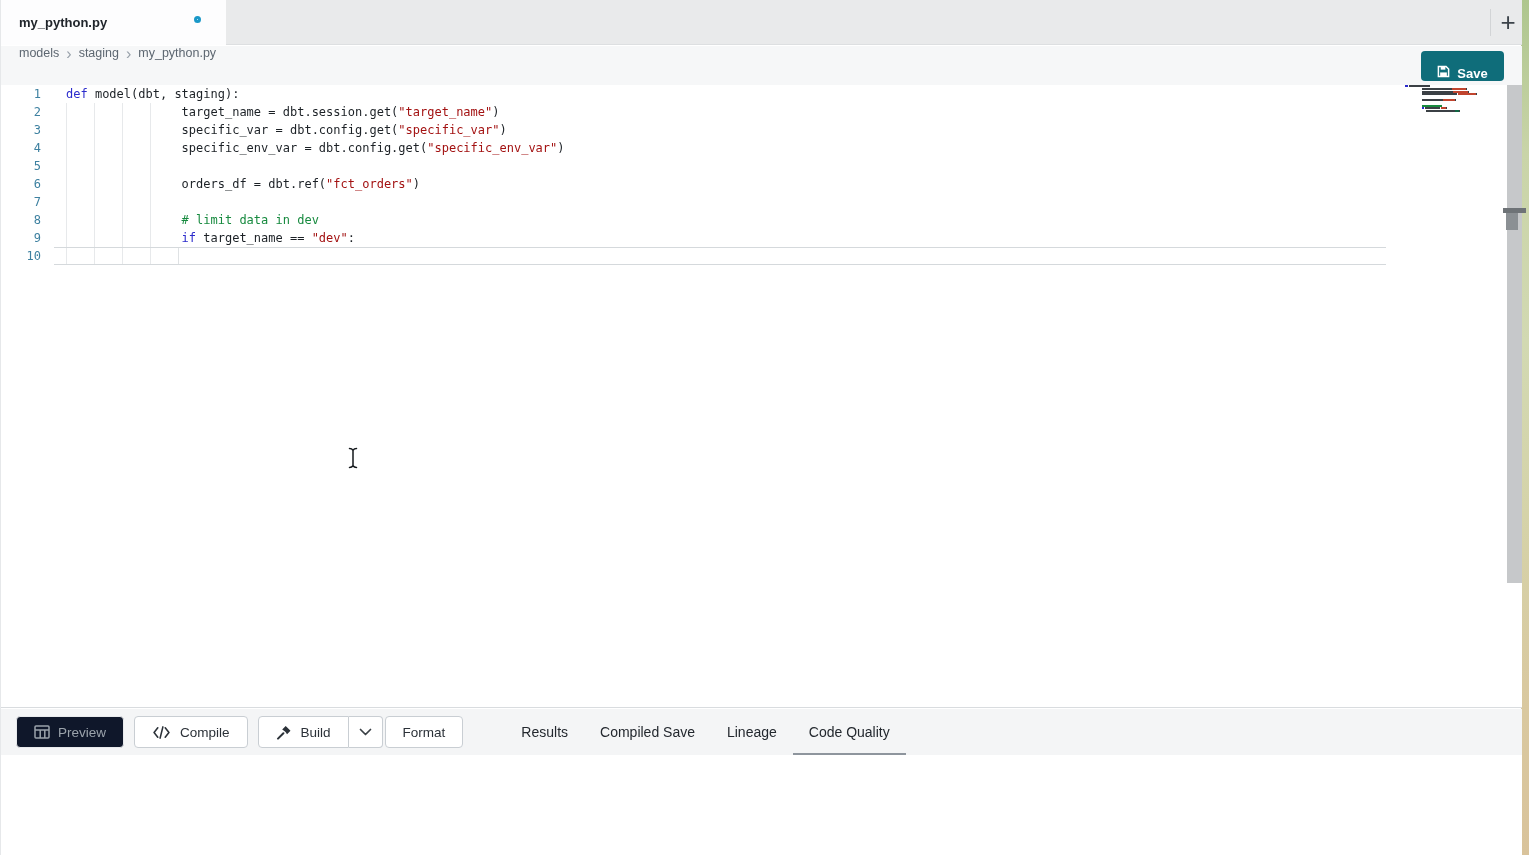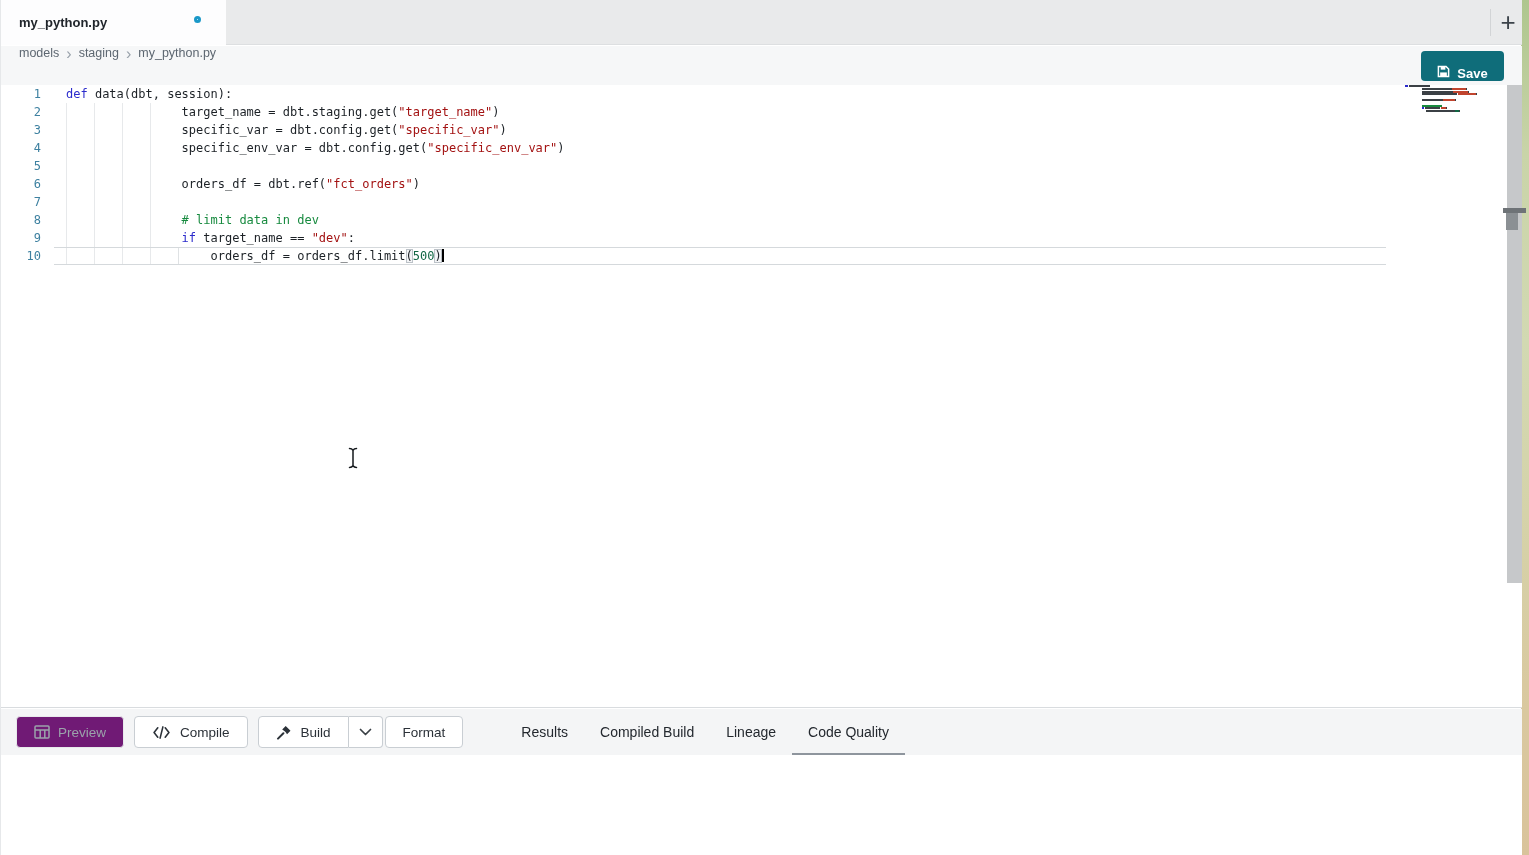--- a/index.html
+++ b/index.html
@@ -63,21 +63,21 @@
   
   .ibeam { position:absolute; left:346px; top:362px; }
   
   .toolbar { position:absolute; left:0; top:709px; width:1521px; height:46px; background:#f4f5f6; display:flex; align-items:center; }
   .btn-row { display:flex; align-items:center; margin-left:15px; }
   .btn {
     height:32px; background:#ffffff; border:1px solid #c9ced3; border-radius:4px;
     display:flex; align-items:center; gap:9px; padding:0 17px;
     font-size:13.5px; color:#2b3138; cursor:pointer; margin-right:10px; white-space:nowrap;
   }
-  .btn.disabled { background:#701a75; border-color:#e8eaec; color:#9ba3ab; cursor:default;gap:8px; }
+  .btn.disabled { background:#0f172a; border-color:#e8eaec; color:#9ba3ab; cursor:default;gap:8px; }
   .btn .bicon { display:flex; align-items:center; }
   .split { display:flex; margin-right:2px; }
   .split .btn { margin-right:0; border-radius:4px 0 0 4px; }
   .btn-chev {
     width:34px; height:32px; background:#ffffff; border:1px solid #c9ced3; border-left:none;
     border-radius:0 4px 4px 0; display:flex; align-items:center; justify-content:center; cursor:pointer; color:#3a4046;
   }
   .panel-tabs { display:flex; align-items:stretch; height:46px; margin-left:32px; }
   .ptab { position:relative; display:flex; align-items:center; padding:0 16px; font-size:14px; color:#23282e; cursor:pointer; }
   .tab-underline { position:absolute; left:0; bottom:-2px; width:100%; height:4px; background:#8e959d; }
@@ -120,25 +120,25 @@
     </button>
   </div>
 
   <div class="editor">
     <div class="indent-guides"></div>
     <div class="guide-extra"></div>
     <div class="current-line"></div>
     <div id="code-lines">
         <div class="code-line" style="top: 0px;">
           <span class="lno">1</span>
-          <pre class="code"><span class="tok-kw">def</span><span class="tok-plain"> data(dbt, session):</span></pre>
+          <pre class="code"><span class="tok-kw">def</span><span class="tok-plain"> model(dbt, staging):</span></pre>
         </div>
         <div class="code-line" style="top: 18px;">
           <span class="lno">2</span>
-          <pre class="code"><span class="tok-plain">                target_name = dbt.staging.get(</span><span class="tok-str">"target_name"</span><span class="tok-plain">)</span></pre>
+          <pre class="code"><span class="tok-plain">                target_name = dbt.session.get(</span><span class="tok-str">"target_name"</span><span class="tok-plain">)</span></pre>
         </div>
         <div class="code-line" style="top: 36px;">
           <span class="lno">3</span>
           <pre class="code"><span class="tok-plain">                specific_var = dbt.config.get(</span><span class="tok-str">"specific_var"</span><span class="tok-plain">)</span></pre>
         </div>
         <div class="code-line" style="top: 54px;">
           <span class="lno">4</span>
           <pre class="code"><span class="tok-plain">                specific_env_var = dbt.config.get(</span><span class="tok-str">"specific_env_var"</span><span class="tok-plain">)</span></pre>
         </div>
         <div class="code-line" style="top: 72px;">
@@ -156,21 +156,20 @@
         <div class="code-line" style="top: 126px;">
           <span class="lno">8</span>
           <pre class="code"><span class="tok-plain">                </span><span class="tok-com"># limit data in dev</span></pre>
         </div>
         <div class="code-line" style="top: 144px;">
           <span class="lno">9</span>
           <pre class="code"><span class="tok-plain">                </span><span class="tok-kw">if</span><span class="tok-plain"> target_name == </span><span class="tok-str">"dev"</span><span class="tok-plain">:</span></pre>
         </div>
         <div class="code-line" style="top: 162px; padding-left: 28px;">
           <span class="lno">10</span>
-          <pre class="code"><span class="tok-plain">                    orders_df = orders_df.limit</span><span class="tok-bracket">(</span><span class="tok-num">500</span><span class="tok-bracket">)</span><span class="caret"></span></pre>
         </div>
       </div>
     <div class="minimap">
         <div class="mm-seg mm-kw" style="left: 4px; top: 0px; width: 3.15px;"></div>
         <div class="mm-seg mm-plain" style="left: 8.2px; top: 0px; width: 21px;"></div>
         <div class="mm-seg mm-plain" style="left: 20.8px; top: 2.8px; width: 30.45px;"></div>
         <div class="mm-seg mm-str" style="left: 51.25px; top: 2.8px; width: 13.65px;"></div>
         <div class="mm-seg mm-plain" style="left: 64.9px; top: 2.8px; width: 1.05px;"></div>
         <div class="mm-seg mm-plain" style="left: 20.8px; top: 5.6px; width: 31.5px;"></div>
         <div class="mm-seg mm-str" style="left: 52.3px; top: 5.6px; width: 14.7px;"></div>
@@ -240,21 +239,21 @@
         </div>
         <div class="btn">
           <span>Format</span>
         </div>
       </div>
     <div class="panel-tabs" id="panel-tabs">
         <div class="ptab">
           <span>Results</span>
         </div>
         <div class="ptab">
-          <span>Compiled Build</span>
+          <span>Compiled Save</span>
         </div>
         <div class="ptab">
           <span>Lineage</span>
         </div>
         <div class="ptab">
           <span>Code Quality</span>
           <div class="tab-underline"></div>
         </div>
       </div>
   </div>

